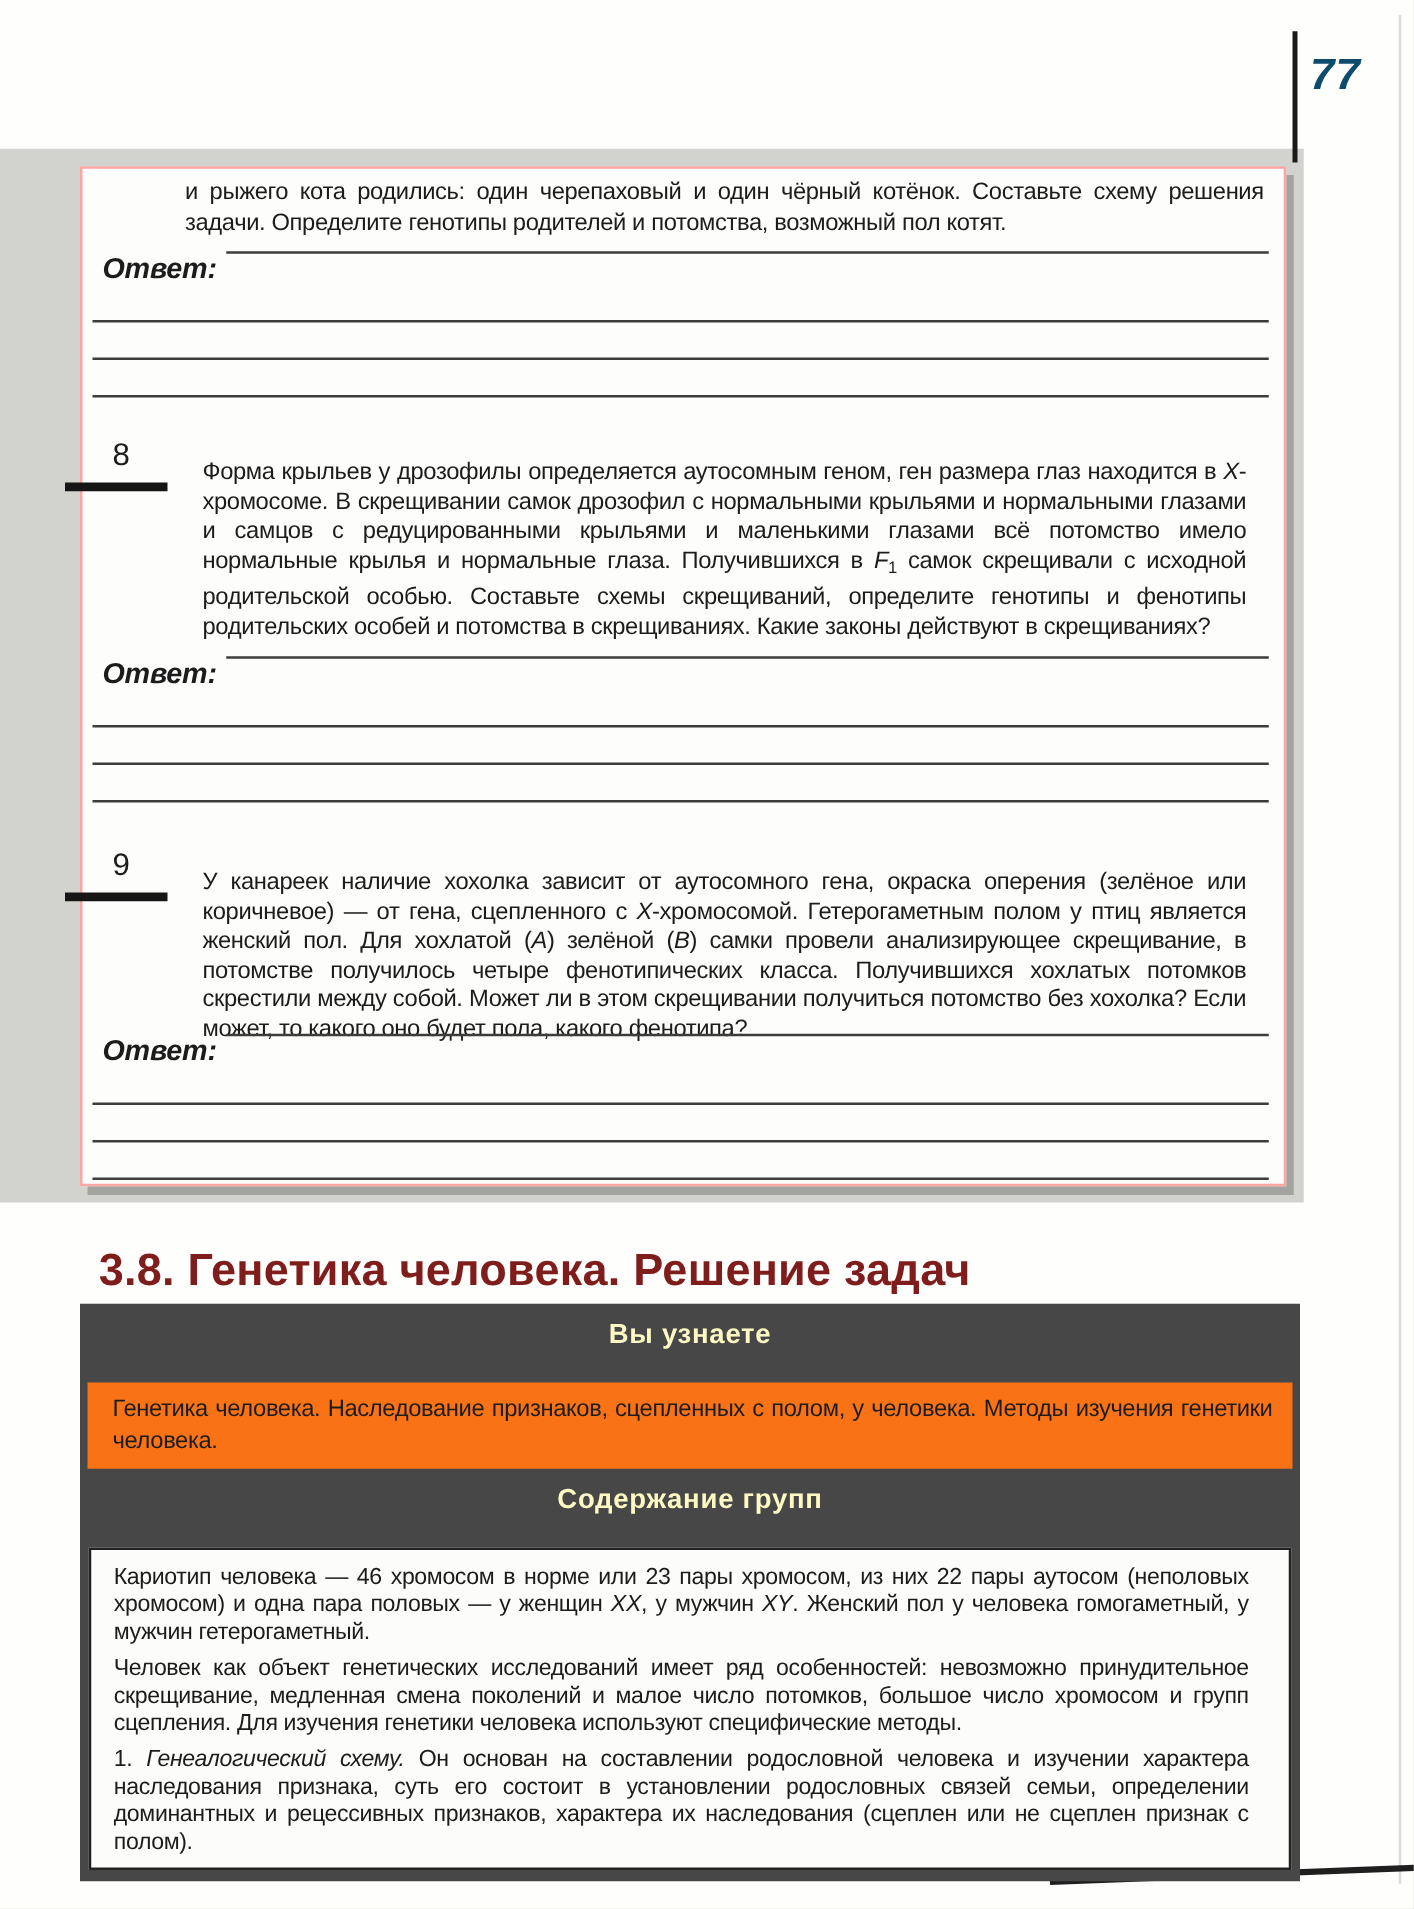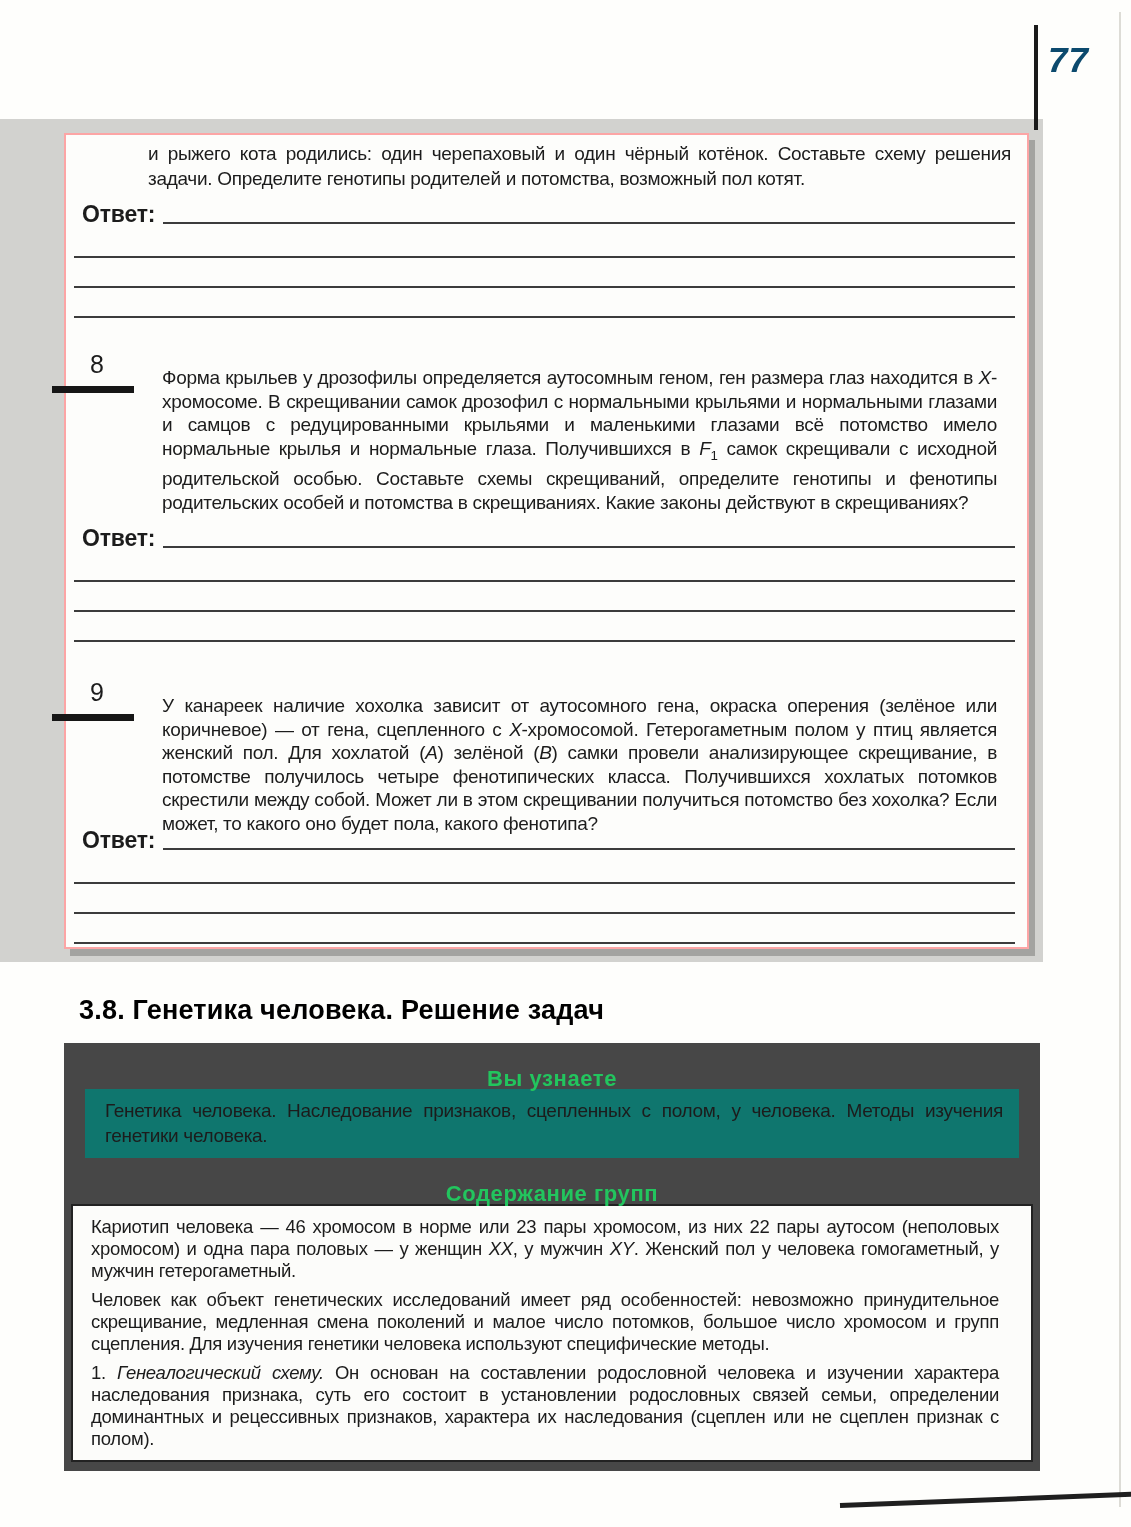--- a/index.html
+++ b/index.html
@@ -17,37 +17,37 @@
   
   .pageno-bar{position:absolute;left:1034px;top:25px;width:4px;height:105px;background:#1a1a1a;}
   .pageno{position:absolute;left:1048px;top:40px;font-size:35px;font-weight:bold;font-style:italic;
     letter-spacing:1px;color:#0c4a6e;}
   
   .qbox{position:absolute;left:64px;top:133px;width:961px;height:812px;
     background:#fdfdfb;border:2px solid #fca5a5;box-shadow:6px 7px 0 #a3a3a0;}
   .intro{position:absolute;left:82px;right:16px;top:6px;margin:0;
     font-size:19px;line-height:25px;letter-spacing:-0.3px;text-align:justify;}
   .answer{position:absolute;left:8px;right:12px;}
-  .answer .row1{display:flex;align-items:flex-end;}
+  .answer .row1{display:flex;align-items:flex-start;font-style:italic;}
   .answer .lbl{font-weight:bold;font-size:23px;letter-spacing:-0.2px;padding-left:8px;white-space:nowrap;}
   .answer .ln1{flex:1;border-bottom:2px solid #3c3c3c;margin-left:8px;margin-bottom:4px;}
   .answer .ln{height:28px;border-bottom:2px solid #3c3c3c;}
   .question{position:absolute;left:0;right:14px;display:flex;}
   .qcol{width:80px;flex:none;position:relative;}
   .qnum{font-size:25px;width:62px;text-align:center;margin:0;}
   .qbar{position:absolute;left:-14px;top:36px;width:82px;height:7px;background:#161616;}
   .qtext{flex:1;margin:16px;font-size:19px;line-height:23.6px;letter-spacing:-0.3px;text-align:justify;}
   
-  .section-title{position:absolute;left:79px;top:995px;margin:0;font-size:27px;font-weight:bold;
-    letter-spacing:0.2px;color:#000000;}
+  .section-title{position:absolute;left:79px;top:995px;margin:0;font-size:36px;font-weight:bold;
+    letter-spacing:0.2px;color:#7f1d1d;}
   
   .info-block{position:absolute;left:64px;top:1043px;width:976px;background:#474747;padding-bottom:9px;}
-  .info-header{height:34px;line-height:47px;text-align:center;color:#22c55e;font-weight:bold;
-    font-size:22px;letter-spacing:0.6px;margin-top:12px;}
-  .info-strip{margin:0 21px;background:#0f766e;padding:9px 16px 10px 20px;}
+  .info-header{height:63px;line-height:47px;text-align:center;color:#fef9c3;font-weight:bold;
+    font-size:22px;letter-spacing:0.6px;}
+  .info-strip{margin:0 6px;background:#f97316;padding:9px 16px 10px 20px;}
   .info-strip p{margin:0;font-size:19px;line-height:25px;letter-spacing:-0.3px;text-align:justify;}
   .info-content{margin:0 7px;background:#fcfcfa;border:2px solid #222222;padding:10px 32px 10px 18px;}
   .info-content p{margin:0 0 7px 0;font-size:18.5px;line-height:22px;letter-spacing:-0.3px;text-align:justify;}
   .info-content p:last-child{margin-bottom:0;}
   i{font-style:italic;}
   sub{font-size:70%;}
 </style>
 </head>
 <body>
 

